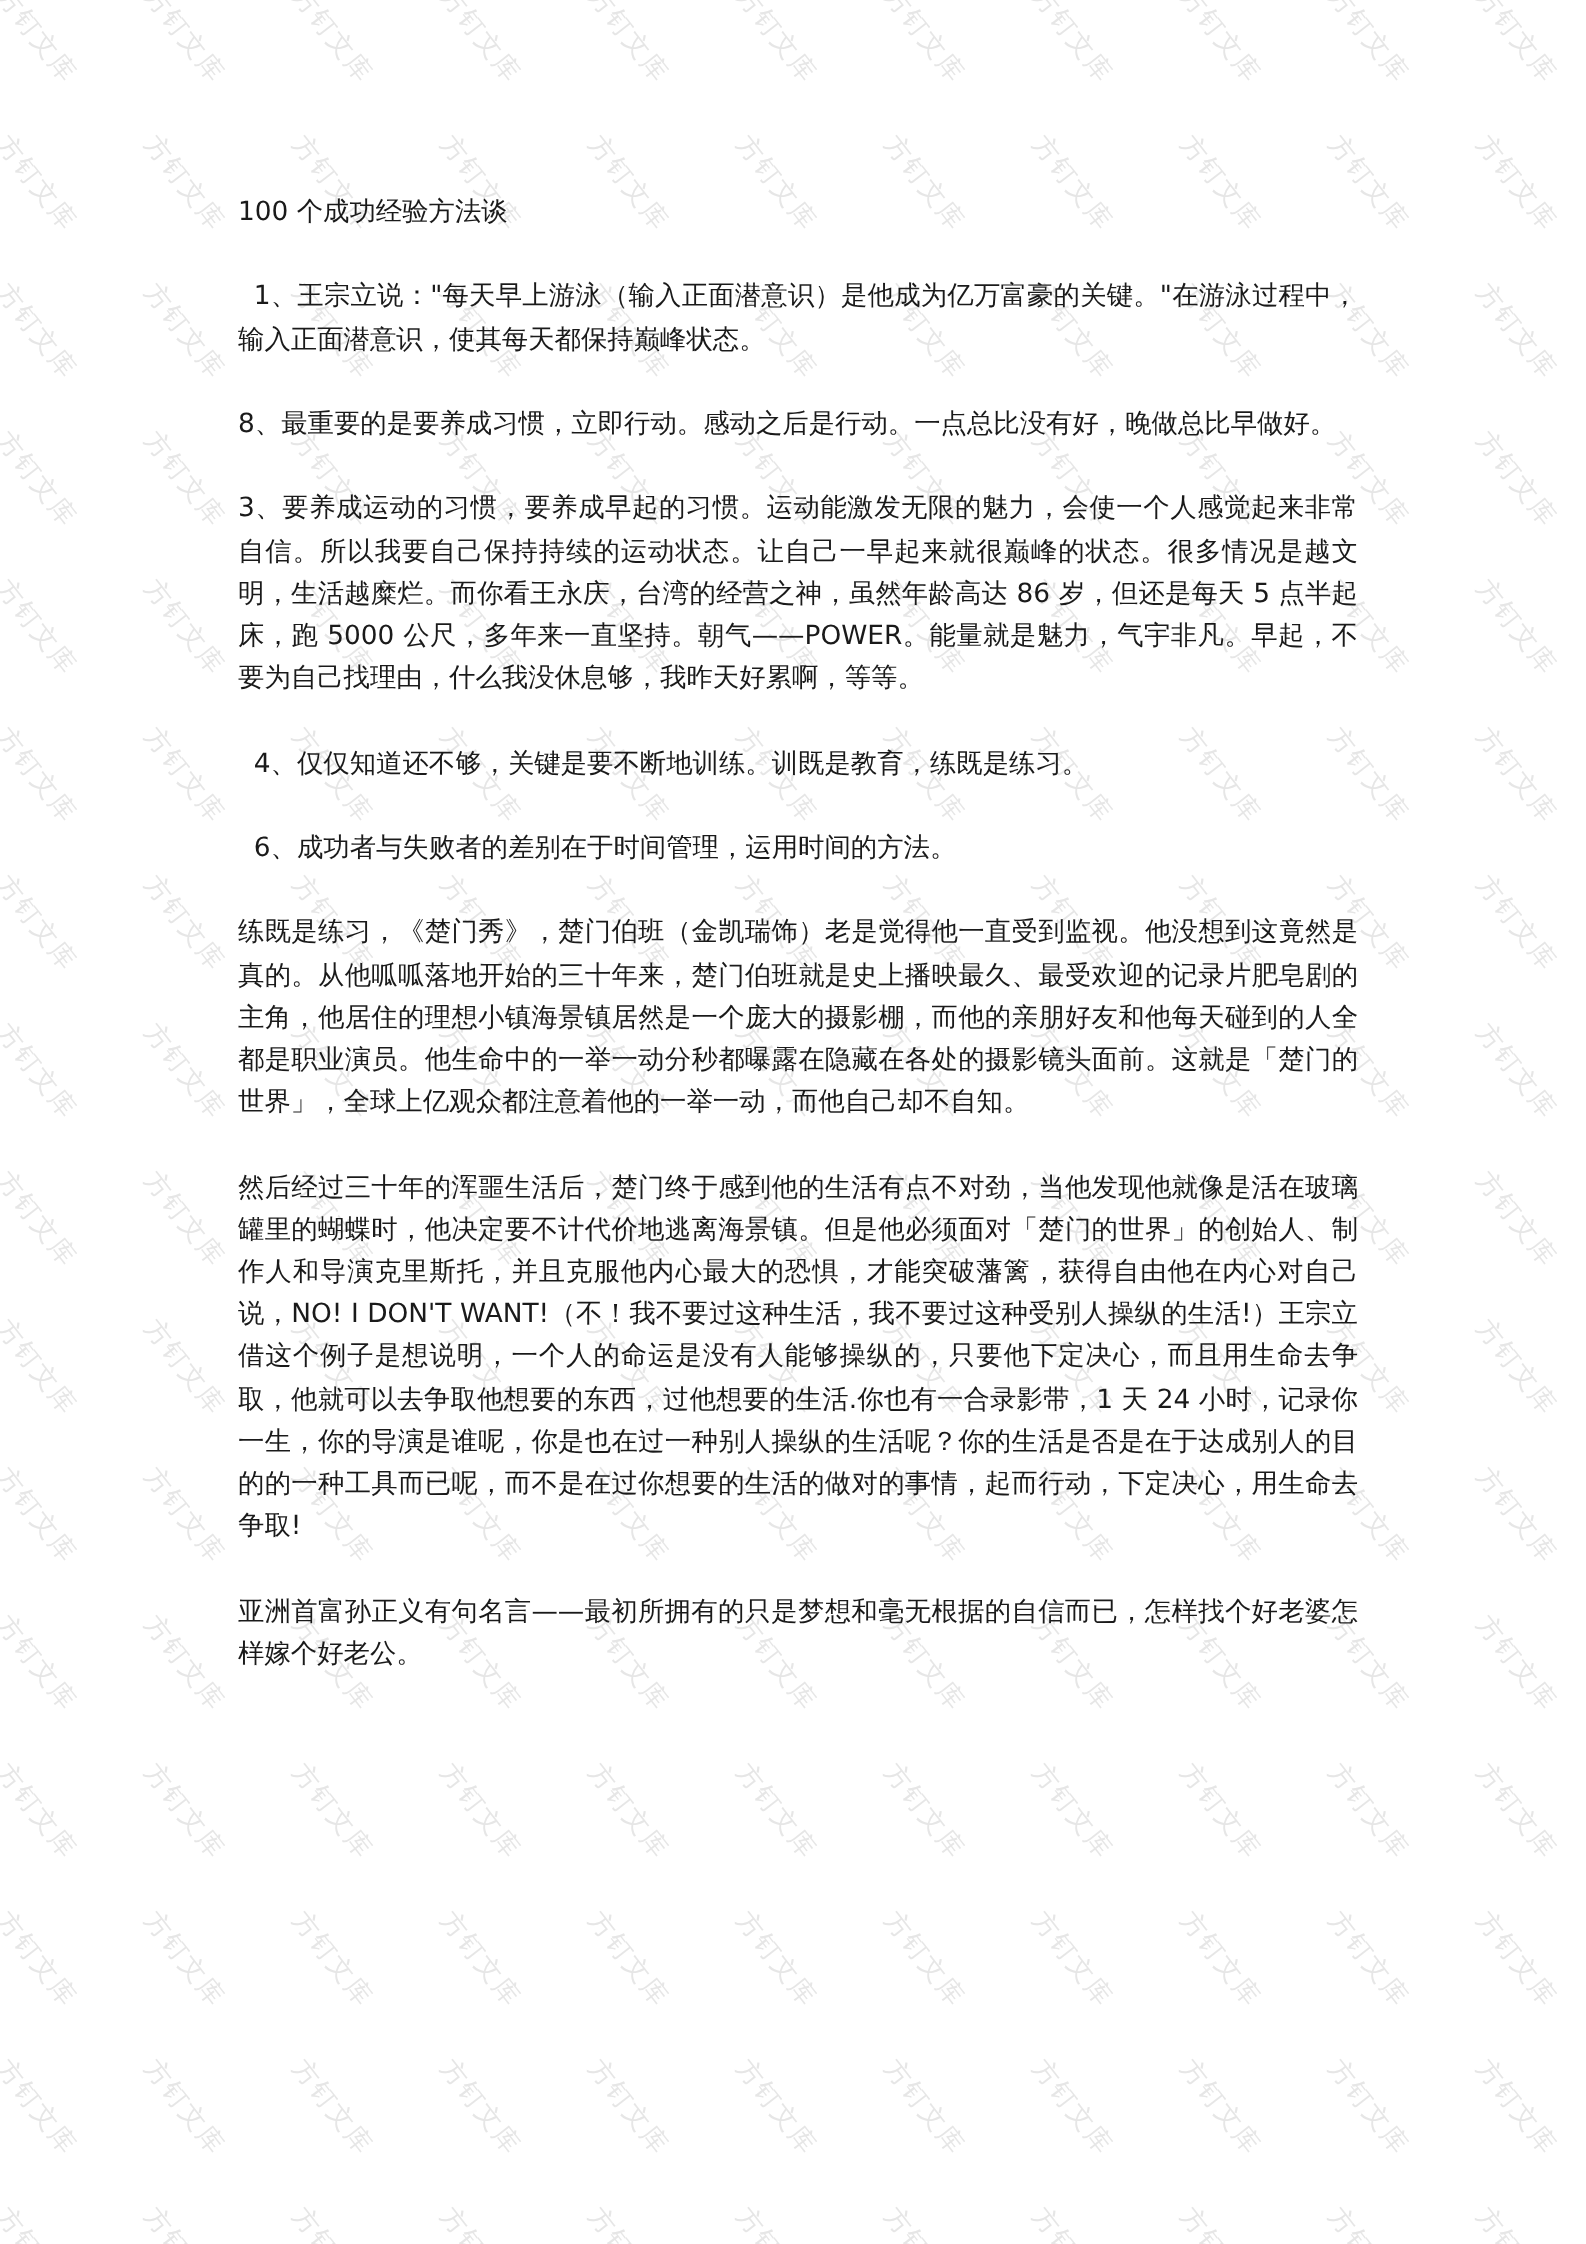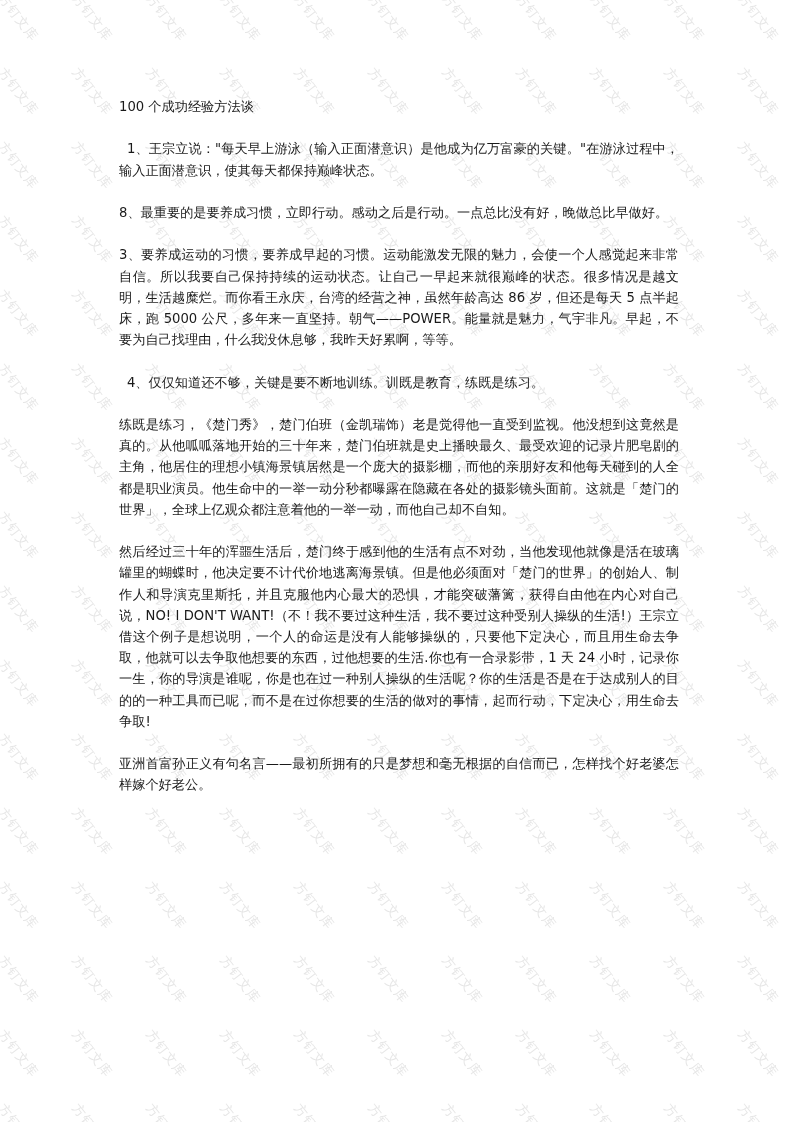--- a/index.html
+++ b/index.html
@@ -234,16 +234,17 @@
     <span class="wm" style="color: rgb(230, 230, 230); left: 674px; top: 1100px;">方钉文库</span>
     <span class="wm" style="color: rgb(230, 230, 230); left: 748px; top: 1100px;">方钉文库</span>
   </div>
 
 <div class="page">
   <p class="title">100 个成功经验方法谈</p>
   <p class="indent">1、王宗立说："每天早上游泳（输入正面潜意识）是他成为亿万富豪的关键。"在游泳过程中，输入正面潜意识，使其每天都保持巅峰状态。</p>
   <p>8、最重要的是要养成习惯，立即行动。感动之后是行动。一点总比没有好，晚做总比早做好。</p>
   <p>3、要养成运动的习惯，要养成早起的习惯。运动能激发无限的魅力，会使一个人感觉起来非常自信。所以我要自己保持持续的运动状态。让自己一早起来就很巅峰的状态。很多情况是越文明，生活越糜烂。而你看王永庆，台湾的经营之神，虽然年龄高达 86 岁，但还是每天 5 点半起床，跑 5000 公尺，多年来一直坚持。朝气——POWER。能量就是魅力，气宇非凡。早起，不要为自己找理由，什么我没休息够，我昨天好累啊，等等。</p>
   <p class="indent">4、仅仅知道还不够，关键是要不断地训练。训既是教育，练既是练习。</p>
+  <p class="indent">6、成功者与失败者的差别在于时间管理，运用时间的方法。</p>
   <p>练既是练习，《楚门秀》，楚门伯班（金凯瑞饰）老是觉得他一直受到监视。他没想到这竟然是真的。从他呱呱落地开始的三十年来，楚门伯班就是史上播映最久、最受欢迎的记录片肥皂剧的主角，他居住的理想小镇海景镇居然是一个庞大的摄影棚，而他的亲朋好友和他每天碰到的人全都是职业演员。他生命中的一举一动分秒都曝露在隐藏在各处的摄影镜头面前。这就是「楚门的世界」，全球上亿观众都注意着他的一举一动，而他自己却不自知。</p>
   <p>然后经过三十年的浑噩生活后，楚门终于感到他的生活有点不对劲，当他发现他就像是活在玻璃罐里的蝴蝶时，他决定要不计代价地逃离海景镇。但是他必须面对「楚门的世界」的创始人、制作人和导演克里斯托，并且克服他内心最大的恐惧，才能突破藩篱，获得自由他在内心对自己说，NO! I DON'T WANT!（不！我不要过这种生活，我不要过这种受别人操纵的生活!）王宗立借这个例子是想说明，一个人的命运是没有人能够操纵的，只要他下定决心，而且用生命去争取，他就可以去争取他想要的东西，过他想要的生活.你也有一合录影带，1 天 24 小时，记录你一生，你的导演是谁呢，你是也在过一种别人操纵的生活呢？你的生活是否是在于达成别人的目的的一种工具而已呢，而不是在过你想要的生活的做对的事情，起而行动，下定决心，用生命去争取!</p>
   <p>亚洲首富孙正义有句名言——最初所拥有的只是梦想和毫无根据的自信而已，怎样找个好老婆怎样嫁个好老公。</p>
 </div>
 
 </body></html>

